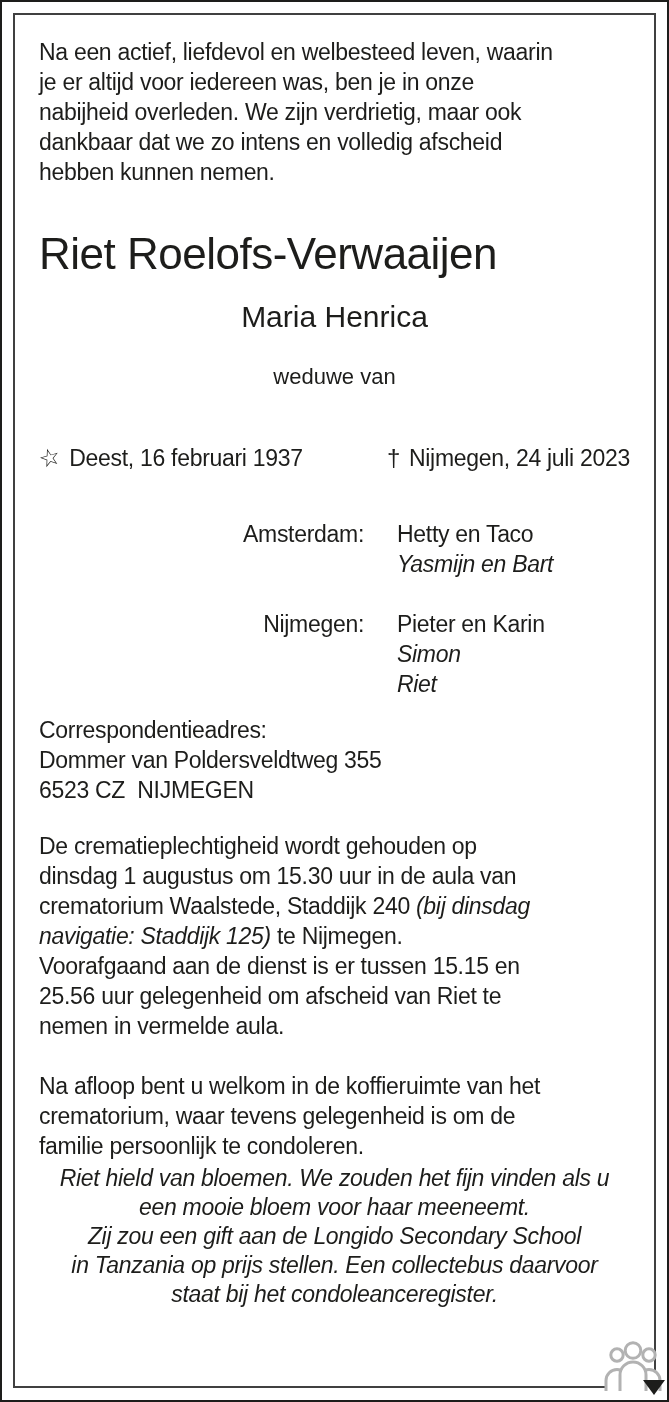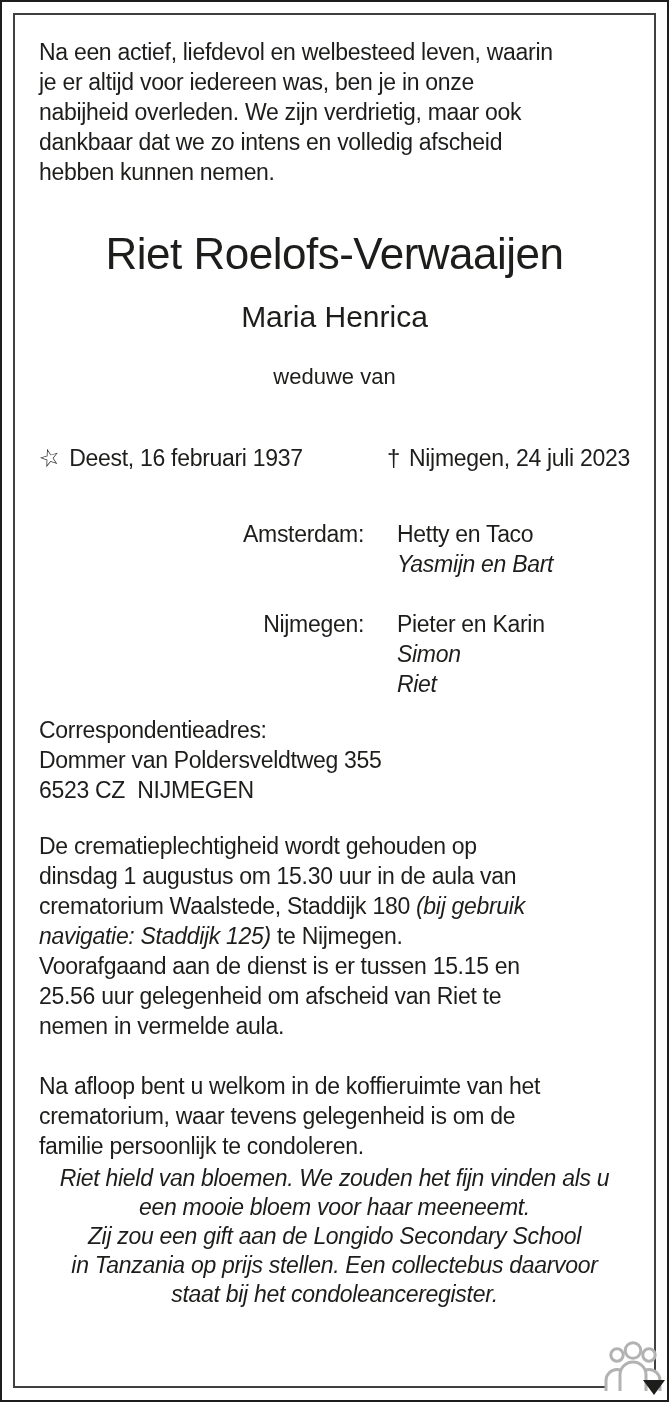--- a/index.html
+++ b/index.html
@@ -38,21 +38,20 @@
     font-size: 23px;
     line-height: 30px;
     letter-spacing: -0.3px;
   }
   .it { font-style: italic; }
   .intro { margin-top: 2px; }
   .deceased-name {
     margin-top: 44px;
     font-size: 44px;
     line-height: 46px;
-    text-align: center;
     letter-spacing: -0.5px;
   }
   .given-names {
     margin-top: 22px;
     font-size: 30px;
     line-height: 36px;
     text-align: center;
   }
   .relation {
     margin-top: 28px;
@@ -166,21 +165,21 @@
 
   <div class="correspondence body-text">
     <div class="line">Correspondentieadres:</div>
     <div class="line">Dommer van Poldersveldtweg 355</div>
     <div class="line">6523 CZ  NIJMEGEN</div>
   </div>
 
   <div class="ceremony body-text">
     <div class="line">De crematieplechtigheid wordt gehouden op</div>
     <div class="line">dinsdag 1 augustus om 15.30 uur in de aula van</div>
-    <div class="line"><span>crematorium Waalstede, Staddijk 180 </span><span class="it">(bij gebruik</span></div>
+    <div class="line"><span>crematorium Waalstede, Staddijk 240 </span><span class="it">(bij dinsdag</span></div>
     <div class="line"><span class="it">navigatie: Staddijk 125)</span><span> te Nijmegen.</span></div>
     <div class="line">Voorafgaand aan de dienst is er tussen 15.15 en</div>
     <div class="line">25.56 uur gelegenheid om afscheid van Riet te</div>
     <div class="line">nemen in vermelde aula.</div>
   </div>
 
   <div class="reception body-text">
     <div class="line">Na afloop bent u welkom in de koffieruimte van het</div>
     <div class="line">crematorium, waar tevens gelegenheid is om de</div>
     <div class="line">familie persoonlijk te condoleren.</div>

